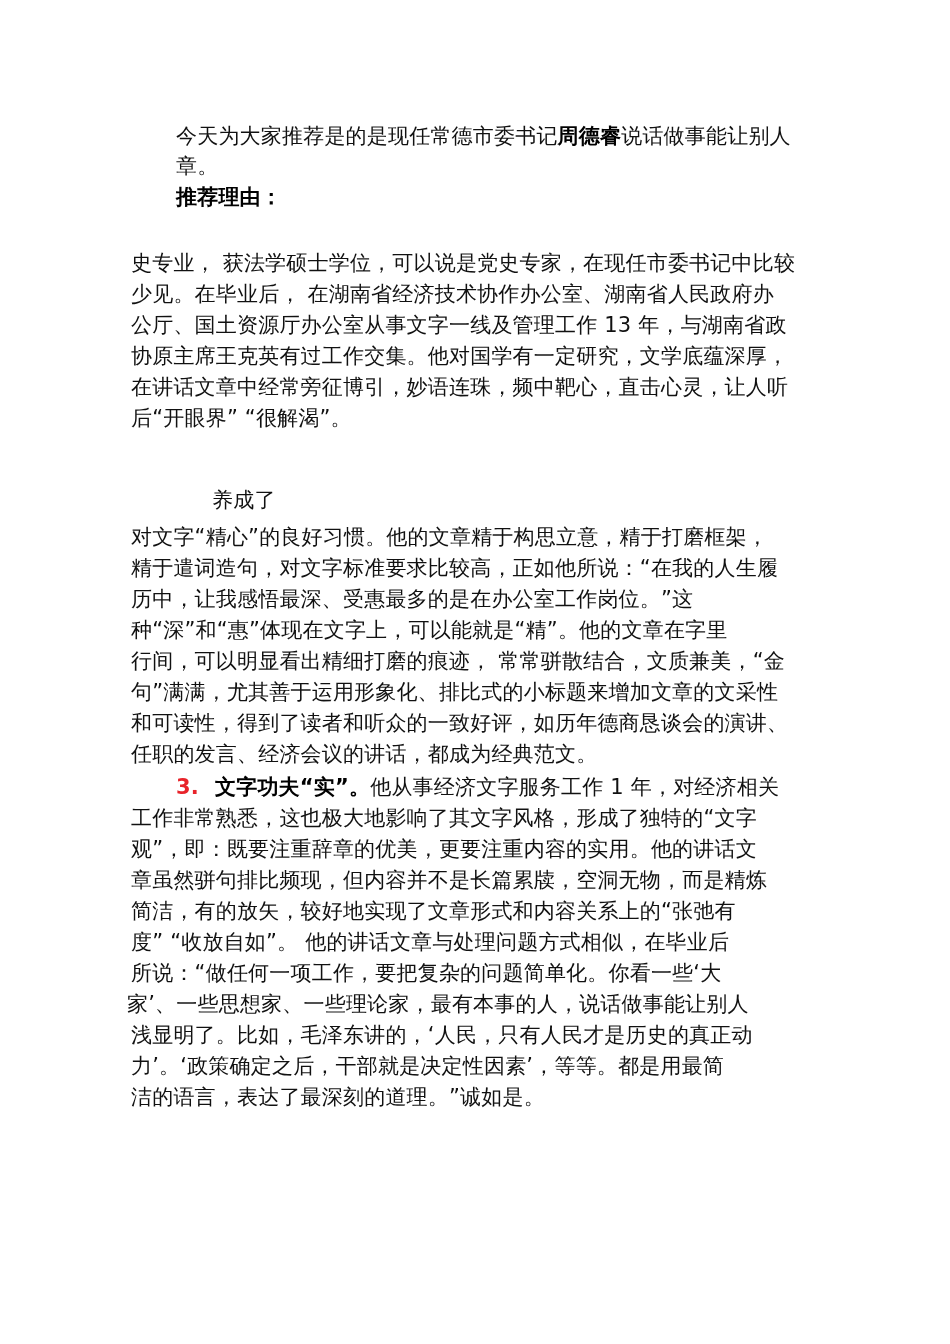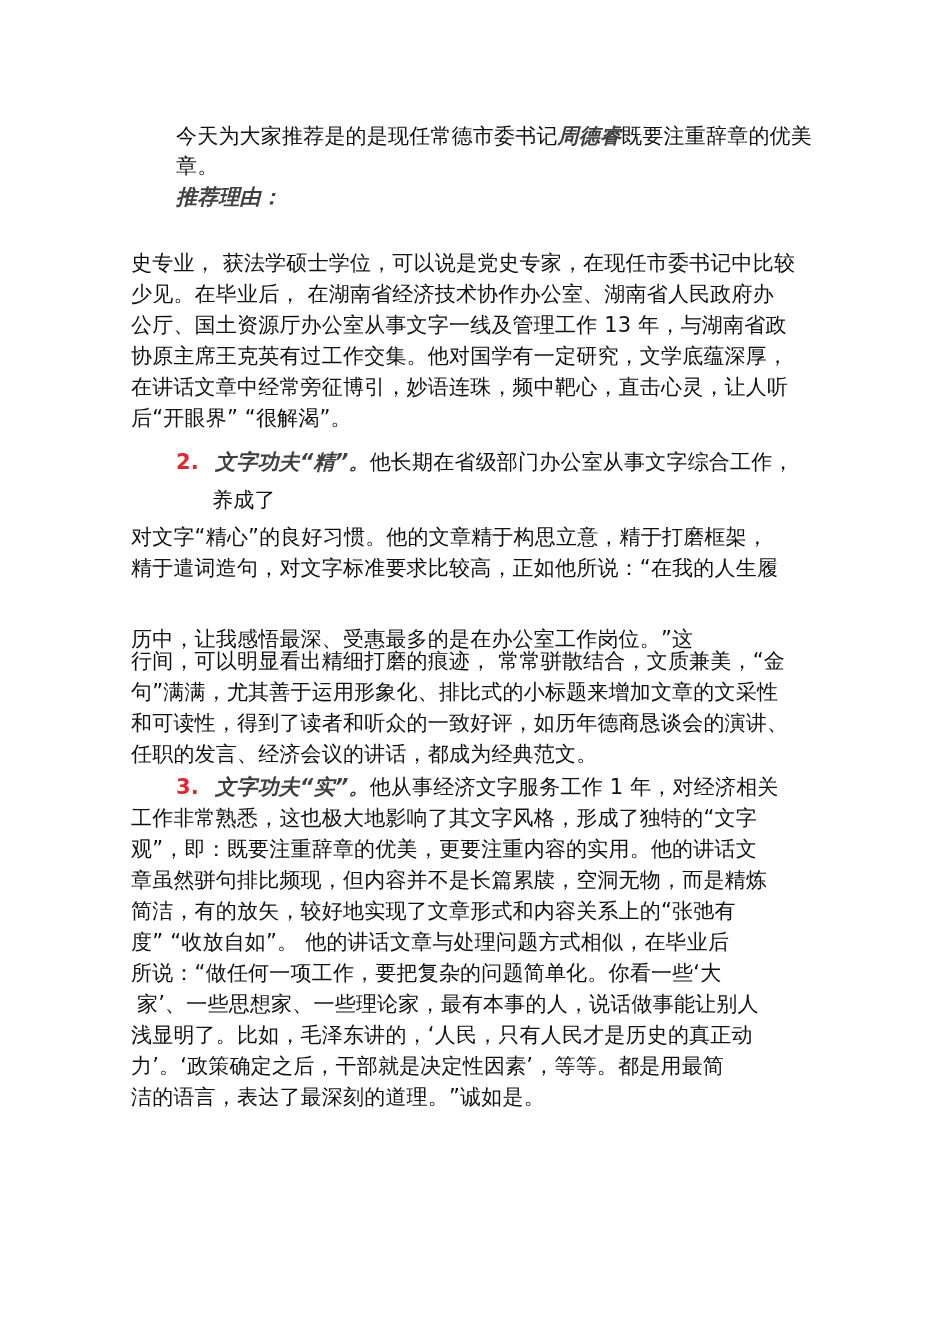--- a/index.html
+++ b/index.html
@@ -1,60 +1,58 @@
 <!DOCTYPE html>
 <html><head>
   <meta charset="utf-8">
   <style>
     html, body { margin: 0; padding: 0; background: #ffffff; }
     body { width: 950px; height: 1344px; position: relative; overflow: hidden;
       font-family: "DejaVu Sans", "Liberation Sans", sans-serif; color: #111111; }
     .page { position: absolute; left: 0; top: 0; width: 950px; height: 1344px; }
     .line { position: absolute; font-size: 21px; line-height: 31px; white-space: nowrap; letter-spacing: 0.2px; }
-    .red { color: #404040; font-weight: bold; font-style: italic; }
+    .red { color: #000000; font-weight: bold; }
     .num { color: #e8232a; font-weight: bold; }
   </style>
 </head>
 <body>
 
 <div class="page">
 
   <div class="line" style="left:176px; top:121px;">
-    <span>今天为大家推荐是的是现任常德市委书记</span><span class="red">周德睿</span><span>既要注重辞章的优美</span>
+    <span>今天为大家推荐是的是现任常德市委书记</span><span class="red">周德睿</span><span>说话做事能让别人</span>
   </div>
   <div class="line" style="left:176px; top:151px;">章。</div>
 
   <div class="line red" style="left:176px; top:182px;">推荐理由：</div>
 
   <div class="line" style="left:131px; top:248px;">史专业， 获法学硕士学位，可以说是党史专家，在现任市委书记中比较</div>
   <div class="line" style="left:131px; top:279px;">少见。在毕业后， 在湖南省经济技术协作办公室、湖南省人民政府办</div>
   <div class="line" style="left:131px; top:310px;">公厅、国土资源厅办公室从事文字一线及管理工作 13 年，与湖南省政</div>
   <div class="line" style="left:131px; top:341px;">协原主席王克英有过工作交集。他对国学有一定研究，文学底蕴深厚，</div>
   <div class="line" style="left:131px; top:372px;">在讲话文章中经常旁征博引，妙语连珠，频中靶心，直击心灵，让人听</div>
   <div class="line" style="left:131px; top:403px;">后“开眼界” “很解渴”。</div>
 
-  <div class="line" style="left:176px; top:447px;">
-    <span class="num">2.</span><span style="display:inline-block;width:16px"></span><span class="red">文字功夫“精”。</span><span>他长期在省级部门办公室从事文字综合工作，</span>
-  </div>
   <div class="line" style="left:212px; top:485px;">养成了</div>
   <div class="line" style="left:131px; top:522px;">对文字“精心”的良好习惯。他的文章精于构思立意，精于打磨框架，</div>
   <div class="line" style="left:131px; top:553px;">精于遣词造句，对文字标准要求比较高，正如他所说：“在我的人生履</div>
-  <div class="line" style="left:131px; top:584px;margin-top:40px;">历中，让我感悟最深、受惠最多的是在办公室工作岗位。”这</div>
+  <div class="line" style="left:131px; top:584px;">历中，让我感悟最深、受惠最多的是在办公室工作岗位。”这</div>
+  <div class="line" style="left:131px; top:615px;">种“深”和“惠”体现在文字上，可以能就是“精”。他的文章在字里</div>
   <div class="line" style="left:131px; top:646px;">行间，可以明显看出精细打磨的痕迹， 常常骈散结合，文质兼美，“金</div>
   <div class="line" style="left:131px; top:677px;">句”满满，尤其善于运用形象化、排比式的小标题来增加文章的文采性</div>
   <div class="line" style="left:131px; top:708px;text-align:center;">和可读性，得到了读者和听众的一致好评，如历年德商恳谈会的演讲、</div>
   <div class="line" style="left:131px; top:739px;">任职的发言、经济会议的讲话，都成为经典范文。</div>
 
   <div class="line" style="left:176px; top:772px;">
     <span class="num">3.</span><span style="display:inline-block;width:16px"></span><span class="red">文字功夫“实”。</span><span>他从事经济文字服务工作 1 年，对经济相关</span>
   </div>
   <div class="line" style="left:131px; top:803px;">工作非常熟悉，这也极大地影响了其文字风格，形成了独特的“文字</div>
   <div class="line" style="left:131px; top:834px;">观”，即：既要注重辞章的优美，更要注重内容的实用。他的讲话文</div>
   <div class="line" style="left:131px; top:865px;">章虽然骈句排比频现，但内容并不是长篇累牍，空洞无物，而是精炼</div>
   <div class="line" style="left:131px; top:896px;">简洁，有的放矢，较好地实现了文章形式和内容关系上的“张弛有</div>
   <div class="line" style="left:131px; top:927px;">度” “收放自如”。 他的讲话文章与处理问题方式相似，在毕业后</div>
   <div class="line" style="left:131px; top:958px;">所说：“做任何一项工作，要把复杂的问题简单化。你看一些‘大</div>
-  <div class="line" style="left:137px; top:989px;">家’、一些思想家、一些理论家，最有本事的人，说话做事能让别人</div>
+  <div class="line" style="left:127px; top:989px;">家’、一些思想家、一些理论家，最有本事的人，说话做事能让别人</div>
   <div class="line" style="left:131px; top:1020px;">浅显明了。比如，毛泽东讲的，‘人民，只有人民才是历史的真正动</div>
   <div class="line" style="left:131px; top:1051px;">力’。‘政策确定之后，干部就是决定性因素’，等等。都是用最简</div>
   <div class="line" style="left:131px; top:1082px;">洁的语言，表达了最深刻的道理。”诚如是。</div>
 
 </div>
 
 </body></html>

